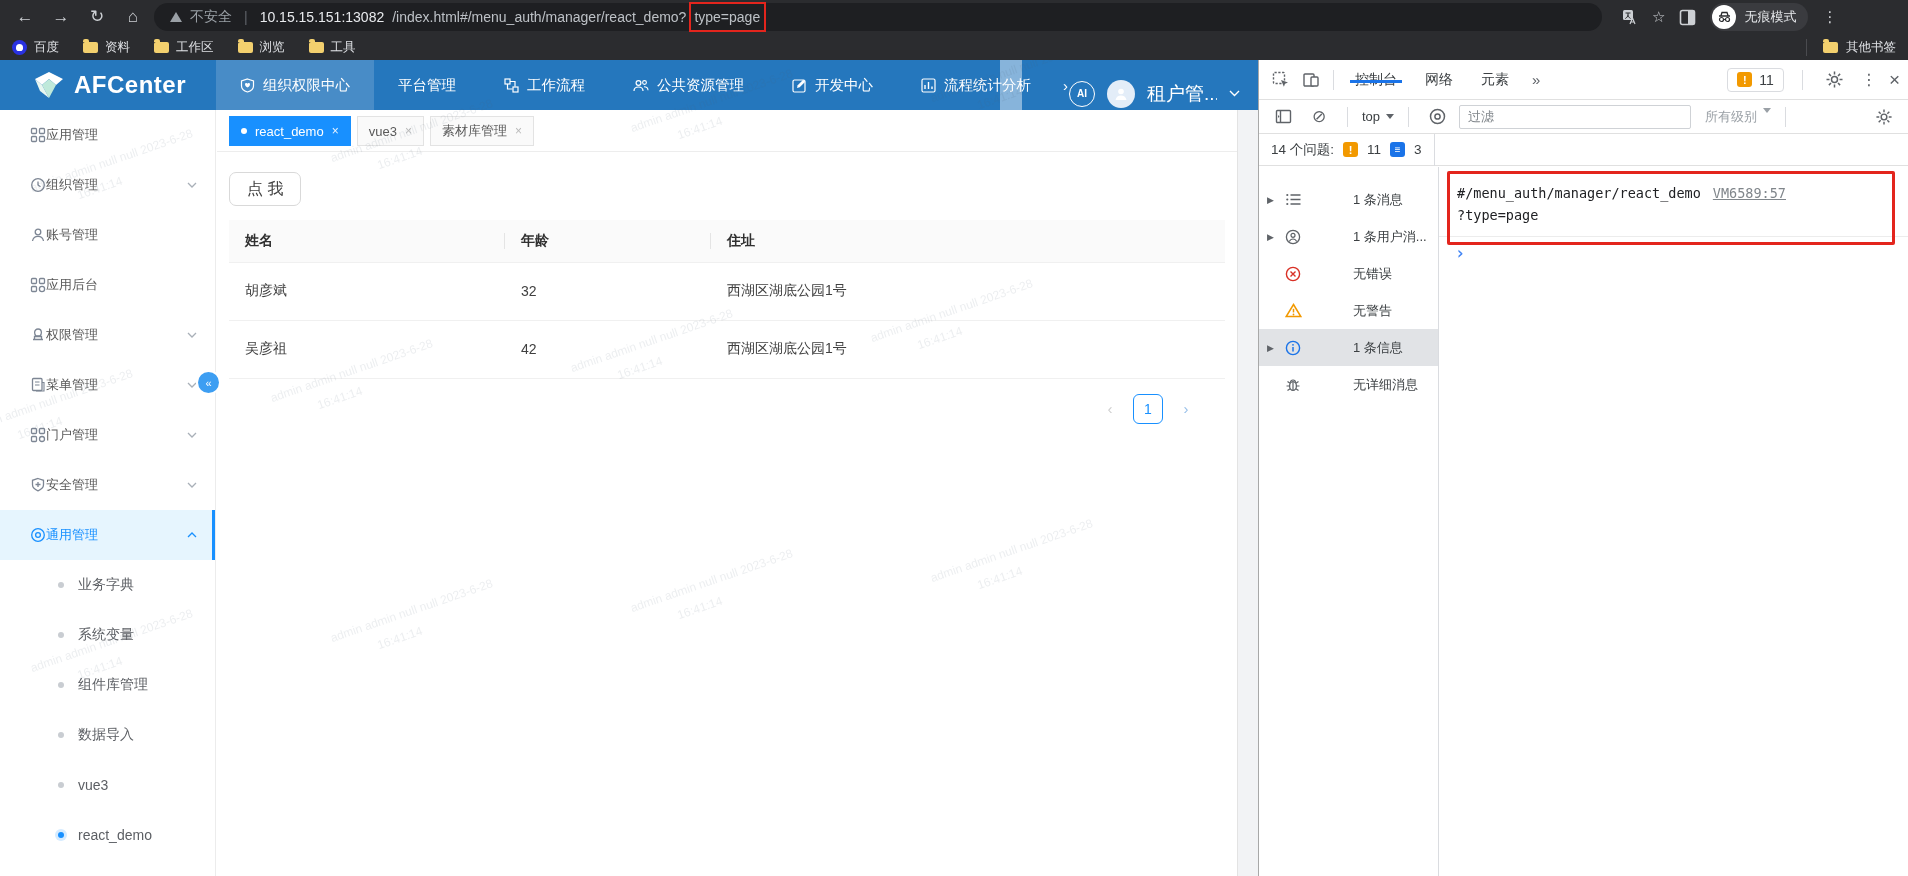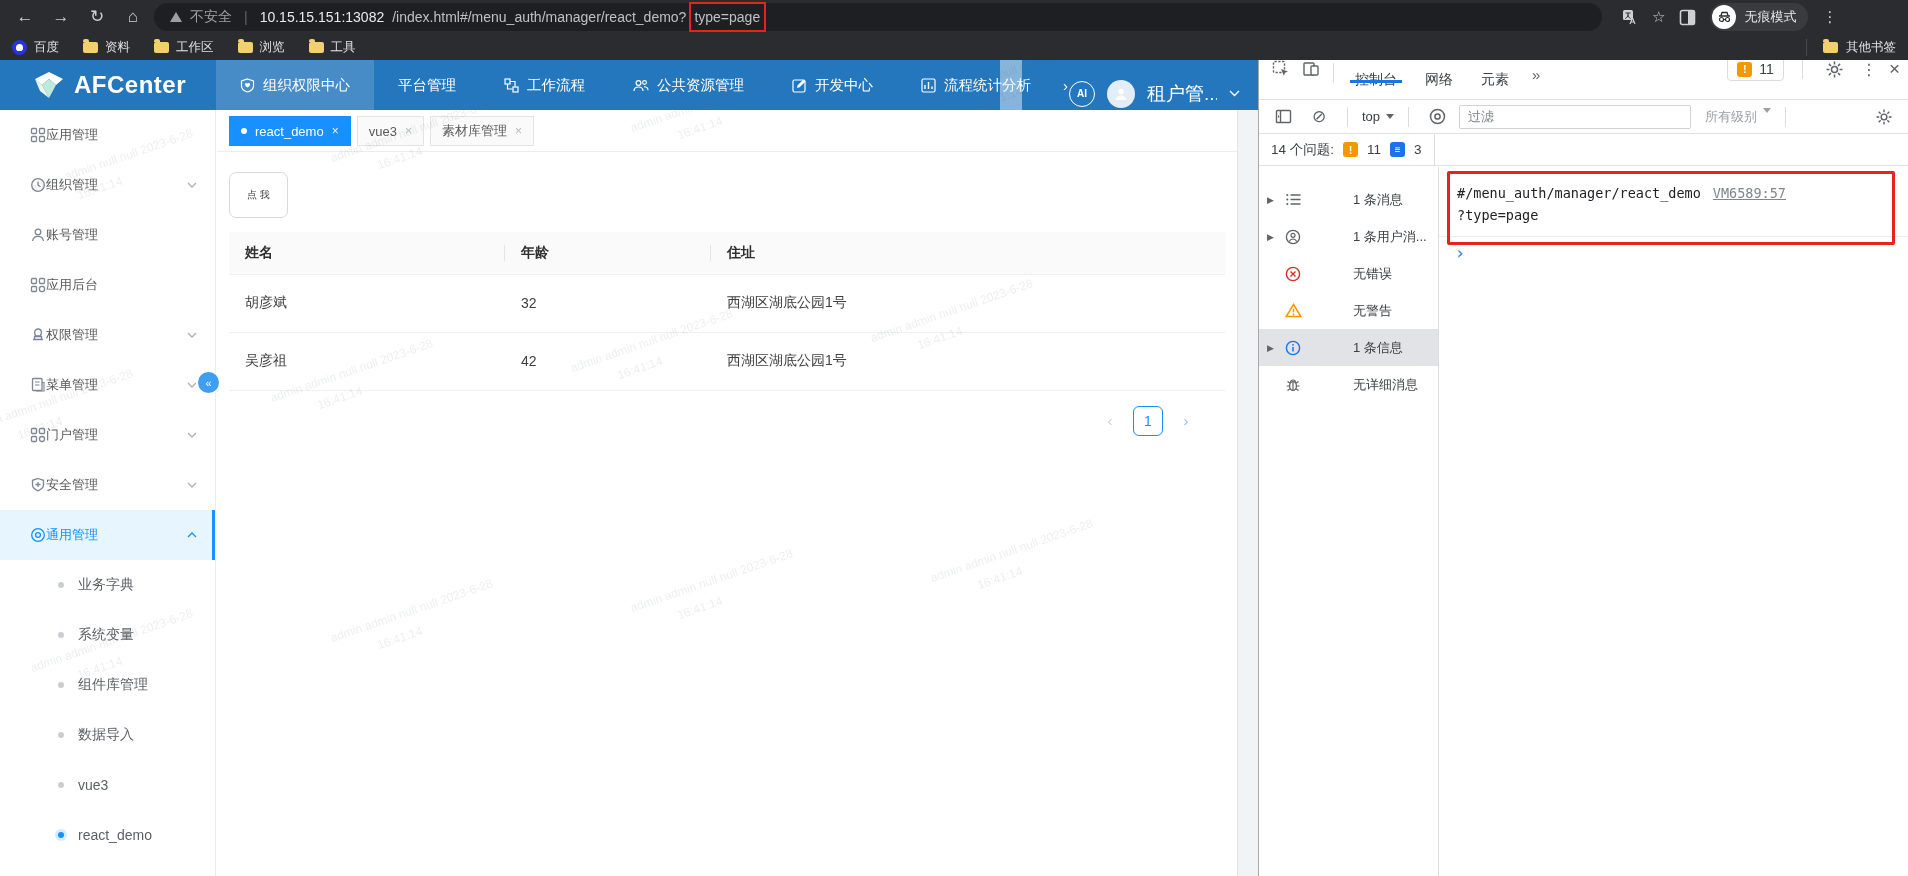--- a/index.html
+++ b/index.html
@@ -63,21 +63,21 @@
 
   
   .main { position:absolute; left:217px; top:110px; width:1020px; bottom:0; background:#fff; }
   .tabsrow { height:42px; display:flex; align-items:flex-end; gap:6px; padding:0 0 5px 12px; border-bottom:1px solid #ededed; }
   .tab { display:flex; align-items:center; gap:8px; height:30px; padding:0 11px; background:#fafafa; border:1px solid #e3e3e3; color:#595959; font-size:13px; }
   .tab .tclose { font-size:12px; color:#b9b9b9; }
   .tab.active { background:#1890ff; border-color:#1890ff; color:#fff; }
   .tab.active .tclose { color:#eaf4ff; }
   .tab-dot { width:6px; height:6px; border-radius:50%; background:#fff; }
   .content { padding:20px 12px 0 12px; }
-  .btn { height:46px; padding:0 17px; background:#fff; border:1px solid #d9d9d9; border-radius:7px; font-size:10px; color:#404040; margin-bottom:14px; }
+  .btn { height:34px; padding:0 17px; background:#fff; border:1px solid #d9d9d9; border-radius:7px; font-size:16px; color:#404040; margin-bottom:14px; }
   table.demo { width:100%; border-collapse:collapse; font-size:14px; color:#404040; }
   table.demo th { background:#fafafa; height:42px; text-align:left; padding-left:16px; font-weight:600; color:#303030; position:relative; border-bottom:1px solid #f0f0f0; }
   table.demo th:not(:last-child)::after { content:""; position:absolute; right:0; top:13px; bottom:13px; width:1px; background:#e4e4e4; }
   table.demo td { height:58px; padding-left:16px; border-bottom:1px solid #f0f0f0; }
   .col-name { width:276px; } .col-age { width:206px; }
   .pagination { margin-top:15px; display:flex; justify-content:flex-end; align-items:center; gap:8px; padding-right:24px; }
   .pg { width:30px; height:30px; display:flex; align-items:center; justify-content:center; font-size:15px; }
   .pg-prev { color:#cfcfcf; } .pg-next { color:#97bfe9; }
   .pg-page { border:1px solid #1890ff; color:#1890ff; border-radius:6px; font-size:14px; background:#fff; }
 
@@ -89,21 +89,21 @@
   .wm .l2 { padding-left:42px; }
   .wm:nth-of-type(1){left:30px;top:90px;} .wm:nth-of-type(2){left:330px;top:60px;}
   .wm:nth-of-type(3){left:630px;top:30px;} .wm:nth-of-type(4){left:930px;top:0px;}
   .wm:nth-of-type(5){left:-30px;top:330px;} .wm:nth-of-type(6){left:270px;top:300px;}
   .wm:nth-of-type(7){left:570px;top:270px;} .wm:nth-of-type(8){left:870px;top:240px;}
   .wm:nth-of-type(9){left:30px;top:570px;} .wm:nth-of-type(10){left:330px;top:540px;}
   .wm:nth-of-type(11){left:630px;top:510px;} .wm:nth-of-type(12){left:930px;top:480px;}
 
   
   .devtools { position:absolute; left:1258px; top:60px; right:0; bottom:0; background:#fff; border-left:1px solid #a8a8a8; z-index:8; }
-  .dt-tabbar { height:40px; display:flex; align-items:flex-end; padding:16px 8px; gap:2px; border-bottom:1px solid #e0e0e0; color:#5f6368; }
+  .dt-tabbar { height:40px; display:flex; align-items:center; padding:16px 8px; gap:2px; border-bottom:1px solid #e0e0e0; color:#5f6368; }
   .dt-icobtn { display:flex; align-items:center; justify-content:center; width:28px; height:28px; color:#5f6368; flex:none; }
   .vdiv { width:1px; height:20px; background:#dadce0; margin:0 6px; flex:none; }
   .dt-tab { position:relative; height:100%; display:flex; align-items:center; padding:0 13px; font-size:14px; color:#3c4043; }
   .dt-tab.active::after { content:""; position:absolute; left:8px; right:8px; bottom:0; height:3px; background:#1a73e8; }
   .dt-more { font-size:15px; padding:0 8px; color:#5f6368; }
   .dt-right { margin-left:auto; display:flex; align-items:center; gap:12px; }
   .issue-pill { display:flex; align-items:center; gap:7px; border:1px solid #dadce0; border-radius:4px; padding:3px 9px; font-size:14px; color:#3c4043; }
   .break-ico { width:15px; height:15px; background:#f29900; border-radius:3px; color:#fff; font-size:11px; font-weight:700; display:flex; align-items:center; justify-content:center; }
   .chat-ico { width:15px; height:15px; background:#1a73e8; border-radius:3px; color:#fff; font-size:10px; font-weight:700; display:flex; align-items:center; justify-content:center; }
   .dt-x { font-size:19px; color:#5f6368; }

